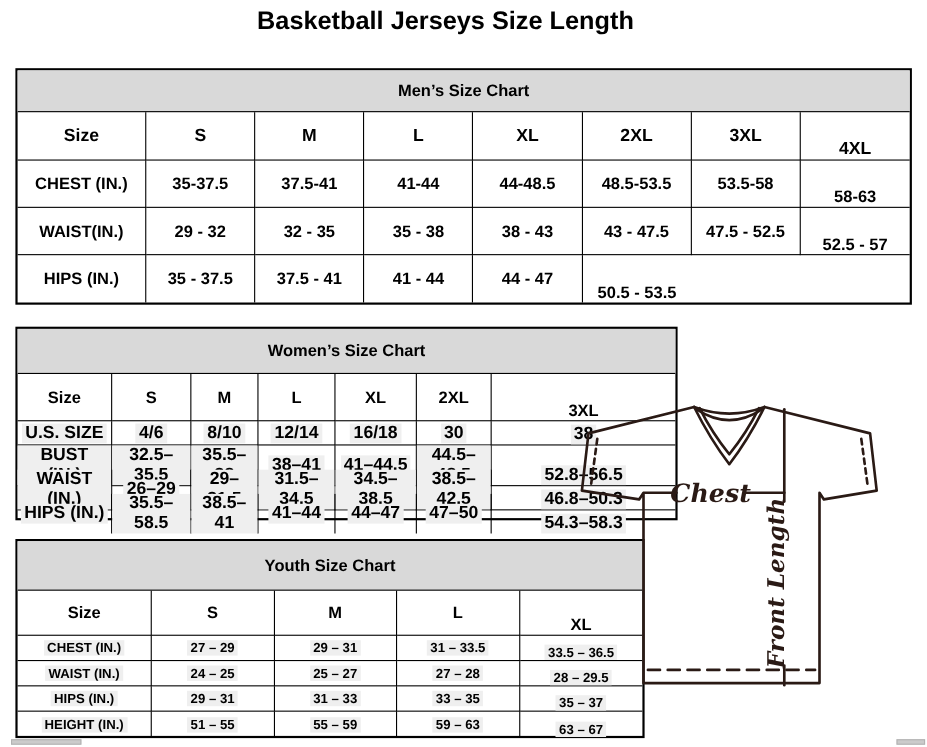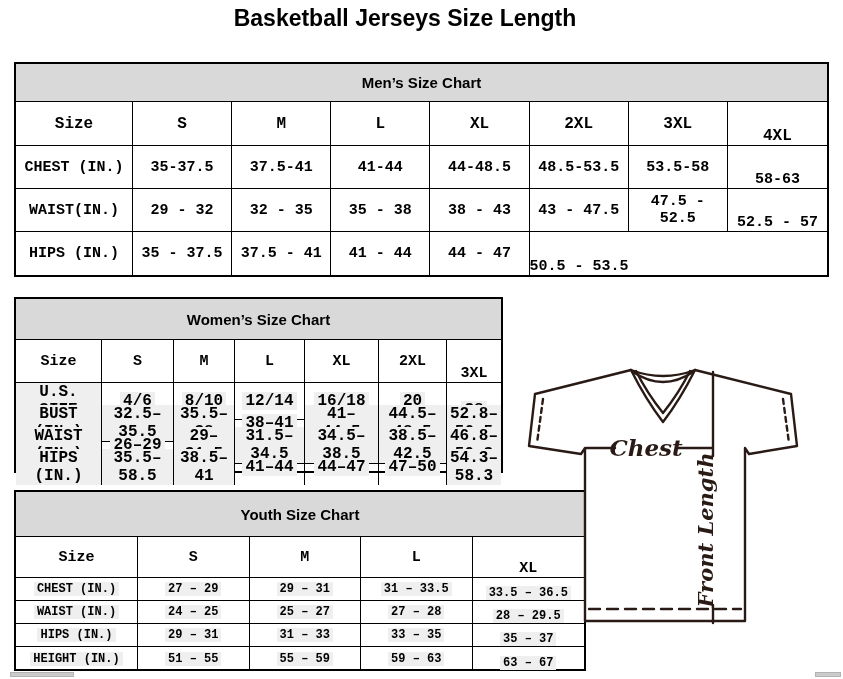--- a/index.html
+++ b/index.html
@@ -14,37 +14,37 @@
   }
   
   .size-table{
     position:absolute;box-sizing:border-box;border:2px solid #000;background:#fff;
   }
   .tbl-title{
     display:flex;align-items:center;justify-content:center;
     background:#d9d9d9;border-bottom:1px solid #000;
     font-weight:bold;font-size:15px;
   }
-  .trow{display:grid;font-family:Liberation Mono, monospace;}
+  .trow{display:grid;}
   .tcell{
     box-sizing:border-box;border-right:1px solid #000;border-bottom:1px solid #000;
     display:flex;align-items:center;justify-content:center;
     font-weight:bold;text-align:center;
   }
   .tcell:last-child{border-right:none;align-items:flex-end;}
   .tbl-body .trow:last-child .tcell{border-bottom:none;}
   
   .men{left:14px;top:62px;width:815px;height:215px;}
   .men .tbl-title{height:37px;}
   .men .trow{grid-template-columns:117px repeat(7,1fr);}
   .men .size-row{height:44px;font-size:16px;}
   .men .data-row{height:43px;font-size:15px;}
   .men .data-row .tcell{font-size:15px;}
   
-  .women{left:14px;top:297px;width:489px;height:176px;}
+  .women{left:14px;top:297px;width:602px;height:176px;}
   .women .tbl-title{height:40px;}
   .women .trow{grid-template-columns:86px 72px 61px 70px 74px 68px 1fr;}
   .women .size-row{height:43px;font-size:15px;}
   .women .data-row{height:22px;font-size:16px;}
   
   .youth{left:14px;top:490px;width:572px;height:181px;}
   .youth .tbl-title{height:44px;}
   .youth .trow{grid-template-columns:122px repeat(4,1fr);}
   .youth .size-row{height:41px;font-size:15px;}
   .youth .data-row{height:23px;font-size:12px;}
@@ -203,21 +203,21 @@
         <div class="tcell">
           <span>8/10</span>
         </div>
         <div class="tcell">
           <span>12/14</span>
         </div>
         <div class="tcell">
           <span>16/18</span>
         </div>
         <div class="tcell">
-          <span>20</span>
+          <span>30</span>
         </div>
         <div class="tcell">
           <span>38</span>
         </div>
       </div>
       <div class="trow data-row">
         <div class="tcell label">
           <span>BUST (IN.)</span>
         </div>
         <div class="tcell">

